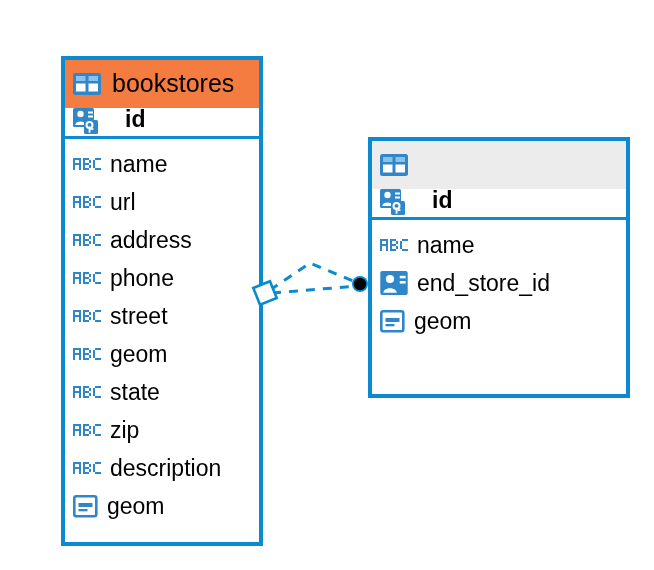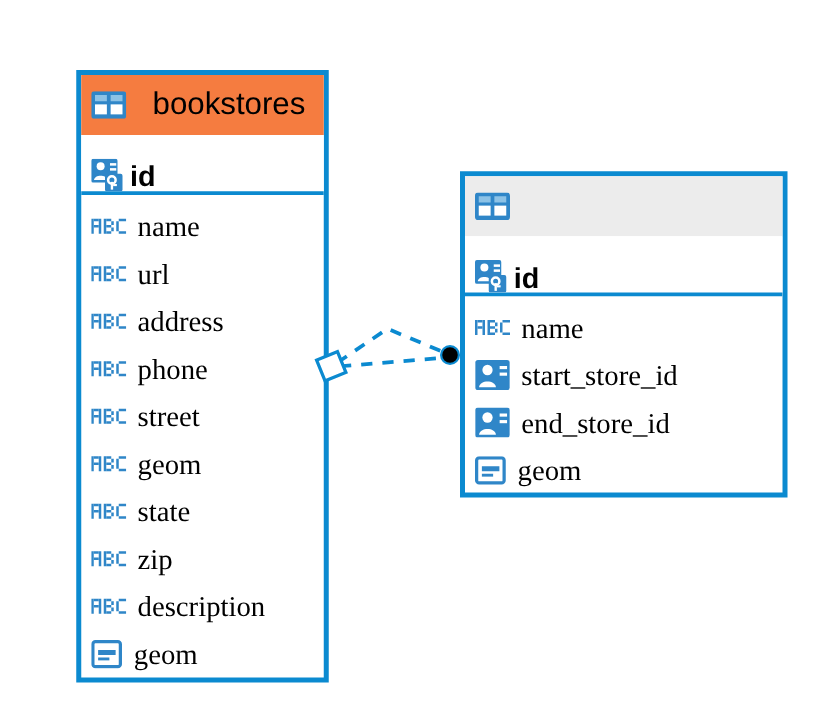--- a/index.html
+++ b/index.html
@@ -38,59 +38,58 @@
     left: 368px;
     top: 137px;
     width: 262px;
     height: 261px;
   }
 
   .entity-header {
     box-sizing: border-box;
     display: flex;
     align-items: center;
-    gap: 21px;
+    gap: 11px;
     padding: 4px 8px 5px 8px;
     height: 48px;
   }
   .entity-header.selected { background: #f57c40; }
   .entity-header.normal   { background: #ececec; }
 
   .entity-title {
     font-size: 25px;
     color: #000000;
     line-height: 1;
     white-space: nowrap;
   }
 
   .pk-row {
     box-sizing: border-box;
     display: flex;
-    align-items: flex-end;
-    gap: 3px;
-    height: 48px;
+    align-items: flex-start;
+    gap: 24px;
+    height: 31px;
     padding: 0 8px;
     border-bottom: 3px solid #0b8ad0;
     background: #ffffff;
   }
   .pk-row .field-label {
     font-weight: bold;
   }
 
   .field-list {
     padding: 6px 0 4px 0;
   }
   .field-row {
     box-sizing: border-box;
     display: flex;
     align-items: center;
     gap: 9px;
     height: 38px;
     padding: 0 8px;
-    font-family: Liberation Serif, serif;
   }
   .field-label {
     font-size: 23px;
     color: #000000;
     line-height: 1;
     white-space: nowrap;
   }
 
   
   .icon {
@@ -392,39 +391,29 @@
             <rect x="16" y="9" width="2" height="3"></rect>
               <rect x="12" y="12" width="4" height="2"></rect>
             <rect x="22" y="2" width="6" height="2"></rect>
               <rect x="20" y="4" width="2" height="8"></rect>
             <rect x="22" y="12" width="6" height="2"></rect>
           </g>
         </svg>
         <span class="field-label">name</span>
       </div>
 
+
       <div class="field-row">
         <svg class="icon icon-fk" viewBox="0 0 24 21">
           <rect x="0" y="0" width="24" height="21" rx="1.8" fill="#2f86c8"></rect>
           <circle cx="8.5" cy="7" r="3.6" fill="#ffffff"></circle>
           <path d="M2.6 19 C3.1 13.8 13.9 13.8 14.4 19 Z" fill="#ffffff"></path>
           <rect x="17" y="4.2" width="5.2" height="2.2" fill="#ffffff"></rect>
           <rect x="17" y="8.8" width="5.2" height="2.2" fill="#ffffff"></rect>
         </svg>
-        <span class="field-label">start_store_id</span>
-      </div>
-
-      <div class="field-row">
-        <svg class="icon icon-fk" viewBox="0 0 24 21">
-          <rect x="0" y="0" width="24" height="21" rx="1.8" fill="#2f86c8"></rect>
-          <circle cx="8.5" cy="7" r="3.6" fill="#ffffff"></circle>
-          <path d="M2.6 19 C3.1 13.8 13.9 13.8 14.4 19 Z" fill="#ffffff"></path>
-          <rect x="17" y="4.2" width="5.2" height="2.2" fill="#ffffff"></rect>
-          <rect x="17" y="8.8" width="5.2" height="2.2" fill="#ffffff"></rect>
-        </svg>
         <span class="field-label">end_store_id</span>
       </div>
 
       <div class="field-row">
         <svg class="icon icon-geom" viewBox="0 0 25 23">
           <rect x="1.3" y="1.3" width="22" height="20" rx="2" fill="#ffffff" stroke="#2f86c8" stroke-width="2.6"></rect>
           <rect x="5.5" y="8" width="14" height="4" fill="#2f86c8"></rect>
           <rect x="5.5" y="14" width="9" height="2.3" fill="#2f86c8"></rect>
         </svg>
         <span class="field-label">geom</span>

